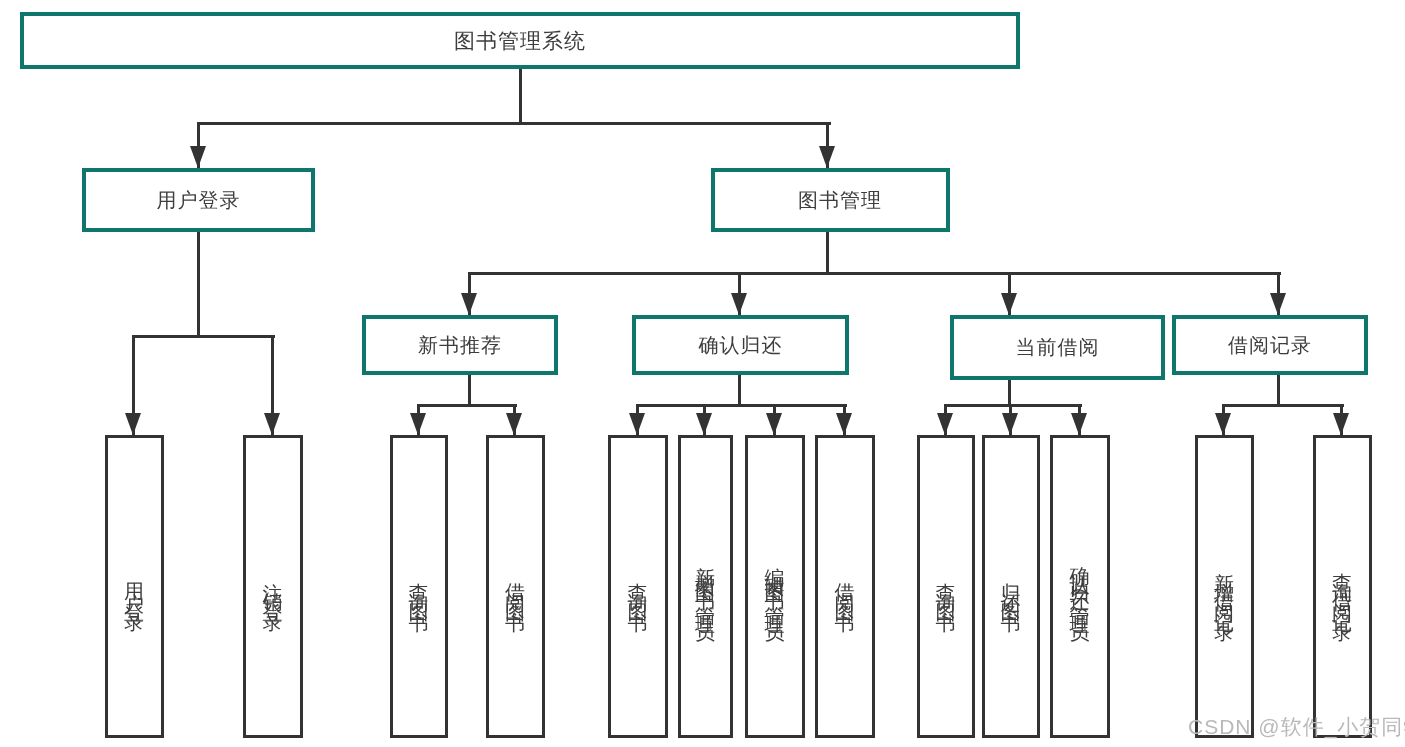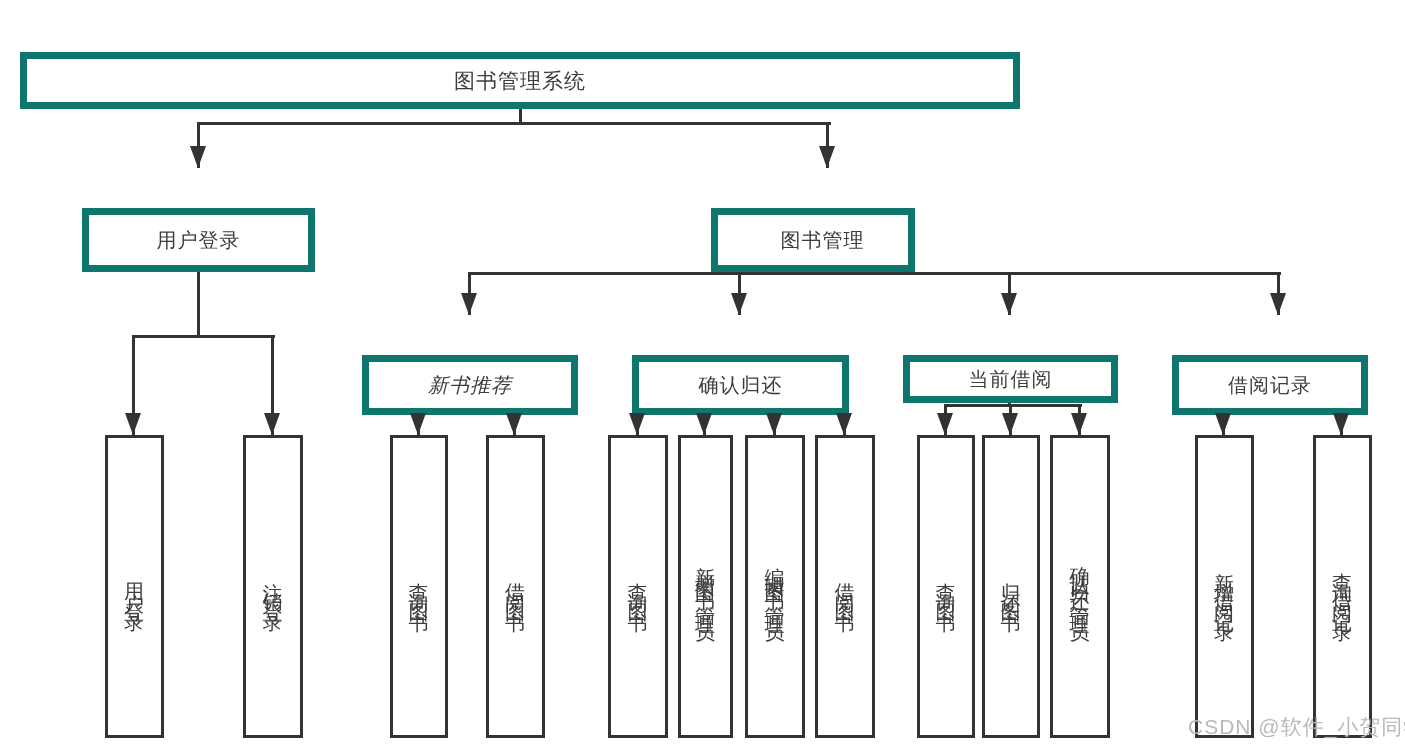--- a/index.html
+++ b/index.html
@@ -1,21 +1,21 @@
 <!DOCTYPE html>
 <html><head>
 <meta charset="utf-8">
 <style>
   html,body{margin:0;padding:0;background:#fff;}
   body{width:1405px;height:747px;position:relative;overflow:hidden;
        font-family:"Liberation Sans","DejaVu Sans",sans-serif;}
   .canvas{position:absolute;left:0;top:0;width:1405px;height:747px;background:#fff;}
-  .box{position:absolute;box-sizing:border-box;border:7px solid #0f766e;background:#fff;
+  .box{position:absolute;box-sizing:border-box;border:4px solid #0f766e;background:#fff;
        display:flex;align-items:center;justify-content:center;
-       font-size:20px;color:#3d3d3d;z-index:2;letter-spacing:1px;margin-top:40px;}
+       font-size:20px;color:#3d3d3d;z-index:2;letter-spacing:1px;}
   .root{font-size:21px;}
   .vbox{position:absolute;box-sizing:border-box;top:435px;height:303px;
         border:3px solid #333;background:#fff;display:flex;align-items:center;
         justify-content:center;z-index:2;}
   .vbox span{writing-mode:vertical-rl;text-orientation:mixed;
         font-size:20px;color:#3d3d3d;letter-spacing:10px;line-height:1;}
   .vbox.long span{letter-spacing:8px;}
   .vl{position:absolute;width:3px;background:#333;z-index:1;}
   .hl{position:absolute;height:3px;background:#333;z-index:1;}
   .arrow{position:absolute;width:0;height:0;z-index:3;
@@ -26,27 +26,27 @@
 </style>
 </head>
 <body>
 
 <div class="canvas">
 
   <div class="box root" style="left:20px;top:12px;width:1000px;height:57px;">图书管理系统</div>
 
   <div class="box" style="left:82px;top:168px;width:233px;height:64px;">用户登录</div>
 
-  <div class="box" style="left:711px;top:168px;width:204px;height:64px;padding-left:19px;">图书管理</div>
+  <div class="box" style="left:711px;top:168px;width:239px;height:64px;padding-left:19px;">图书管理</div>
 
-  <div class="box" style="left:362px;top:315px;width:216px;height:60px;font-style:italic;">新书推荐</div>
+  <div class="box" style="left:362px;top:315px;width:196px;height:60px;">新书推荐</div>
 
   <div class="box" style="left:632px;top:315px;width:217px;height:60px;">确认归还</div>
 
-  <div class="box" style="left:903px;top:315px;width:215px;height:48px;">当前借阅</div>
+  <div class="box" style="left:950px;top:315px;width:215px;height:65px;">当前借阅</div>
 
   <div class="box" style="left:1172px;top:315px;width:196px;height:60px;">借阅记录</div>
 
   <div class="vbox" style="left:105px;width:59px;">
     <span>用户登录</span>
   </div>
   <div class="vbox" style="left:243px;width:60px;">
     <span>注销登录</span>
   </div>
 

